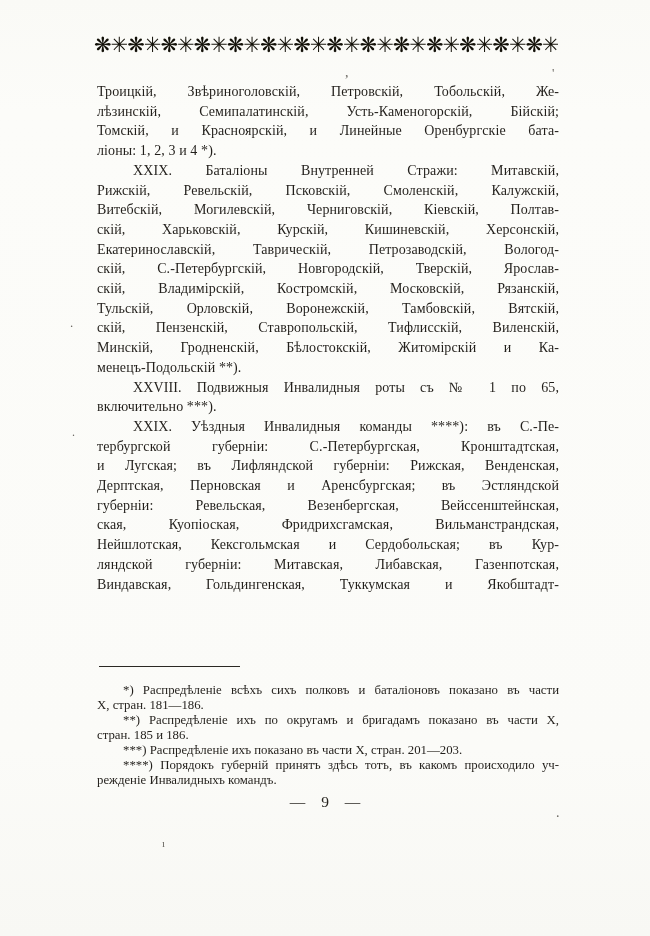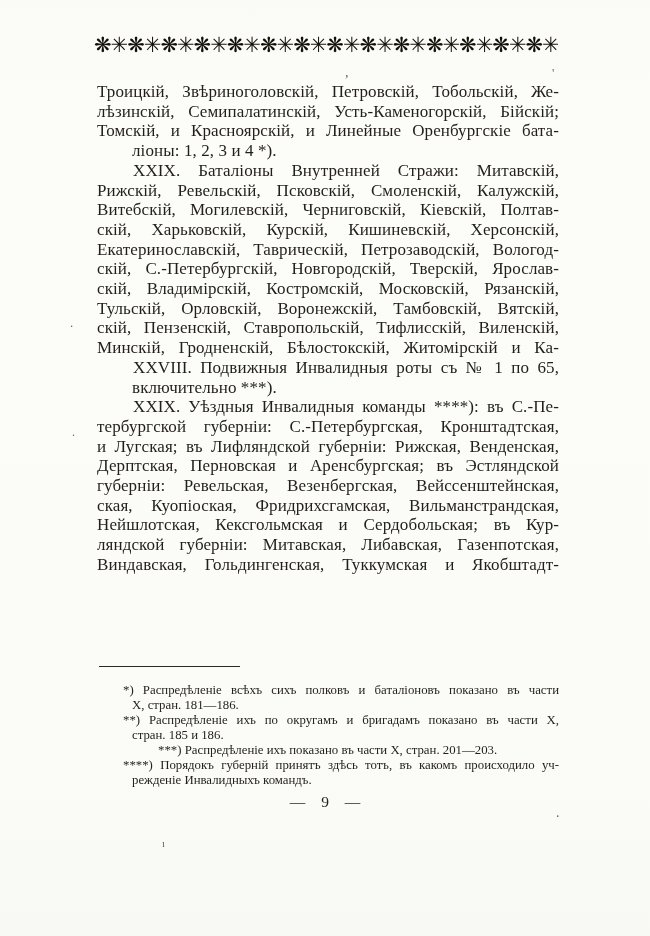--- a/index.html
+++ b/index.html
@@ -28,41 +28,40 @@
     line-height: 28px;
     letter-spacing: -1px;
     color: #121008;
     text-align: center;
   }
   .body-text {
     position: absolute;
     left: 97px;
     top: 82px;
     width: 462px;
-    font-size: 17px;
+    font-size: 14px;
     line-height: 19.7px;
     letter-spacing: 0.1px;
   }
   .footnotes {
     position: absolute;
     left: 97px;
     top: 683px;
     width: 462px;
     font-size: 12.8px;
     line-height: 15px;
   }
   .line {
     text-align: justify;
     text-align-last: justify;
     white-space: normal;
   }
   .line.last {
     text-align: center;
     text-align-last: left;
-    margin-left: 35px;
   }
   .line.indent { text-indent: 36px; }
   .footnotes .line.indent { text-indent: 26px; }
   .it { }
   .footnote-sep {
     position: absolute;
     left: 99px;
     top: 666px;
     width: 141px;
     height: 0;
@@ -100,20 +99,21 @@
       <div class="line indent"><span>XXIX. </span><span class="it">Баталіоны Внутренней Стражи:</span><span> Митавскій,</span></div>
       <div class="line"><span>Рижскій, Ревельскій, Псковскій, Смоленскій, Калужскій,</span></div>
       <div class="line"><span>Витебскій, Могилевскій, Черниговскій, Кіевскій, Полтав-</span></div>
       <div class="line"><span>скій, Харьковскій, Курскій, Кишиневскій, Херсонскій,</span></div>
       <div class="line"><span>Екатеринославскій, Таврическій, Петрозаводскій, Вологод-</span></div>
       <div class="line"><span>скій, С.-Петербургскій, Новгородскій, Тверскій, Ярослав-</span></div>
       <div class="line"><span>скій, Владимірскій, Костромскій, Московскій, Рязанскій,</span></div>
       <div class="line"><span>Тульскій, Орловскій, Воронежскій, Тамбовскій, Вятскій,</span></div>
       <div class="line"><span>скій, Пензенскій, Ставропольскій, Тифлисскій, Виленскій,</span></div>
       <div class="line"><span>Минскій, Гродненскій, Бѣлостокскій, Житомірскій и Ка-</span></div>
+      <div class="line last"><span>менецъ-Подольскій **).</span></div>
       <div class="line indent"><span>XXVIII. </span><span class="it">Подвижныя Инвалидныя роты</span><span> съ № 1 по 65,</span></div>
       <div class="line last"><span>включительно ***).</span></div>
       <div class="line indent"><span>XXIX. </span><span class="it">Уѣздныя Инвалидныя команды</span><span> ****): въ </span><span class="it">С.-Пе-</span></div>
       <div class="line"><span class="it">тербургской губерніи:</span><span> С.-Петербургская, Кронштадтская,</span></div>
       <div class="line"><span>и Лугская; въ </span><span class="it">Лифляндской губерніи:</span><span> Рижская, Венденская,</span></div>
       <div class="line"><span>Дерптская, Перновская и Аренсбургская; въ </span><span class="it">Эстляндской</span></div>
       <div class="line"><span class="it">губерніи:</span><span> Ревельская, Везенбергская, Вейссенштейнская,</span></div>
       <div class="line"><span>ская, Куопіоская, Фридрихсгамская, Вильманстрандская,</span></div>
       <div class="line"><span>Нейшлотская, Кексгольмская и Сердобольская; въ </span><span class="it">Кур-</span></div>
       <div class="line"><span class="it">ляндской губерніи:</span><span> Митавская, Либавская, Газенпотская,</span></div>

